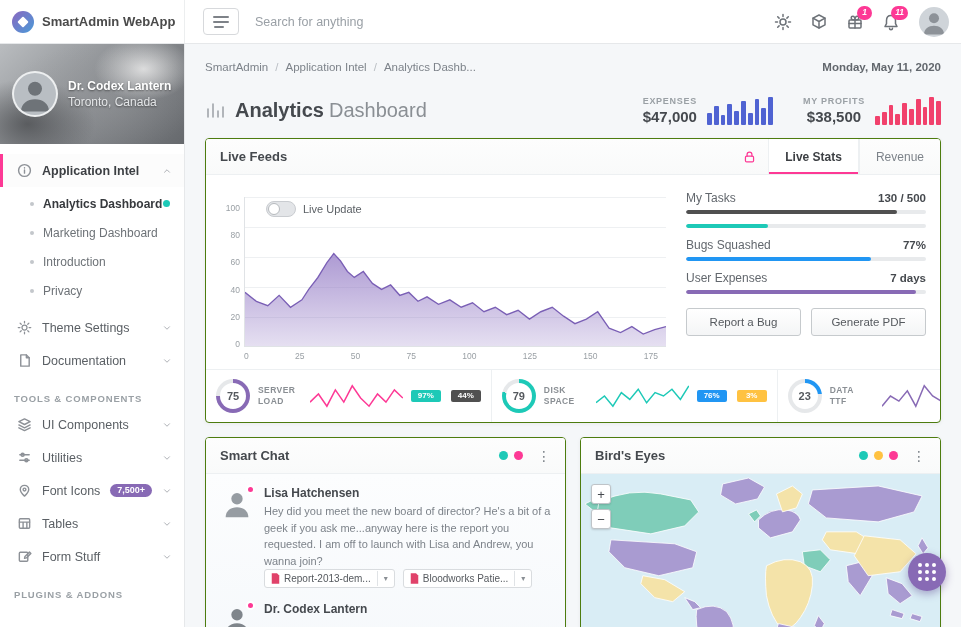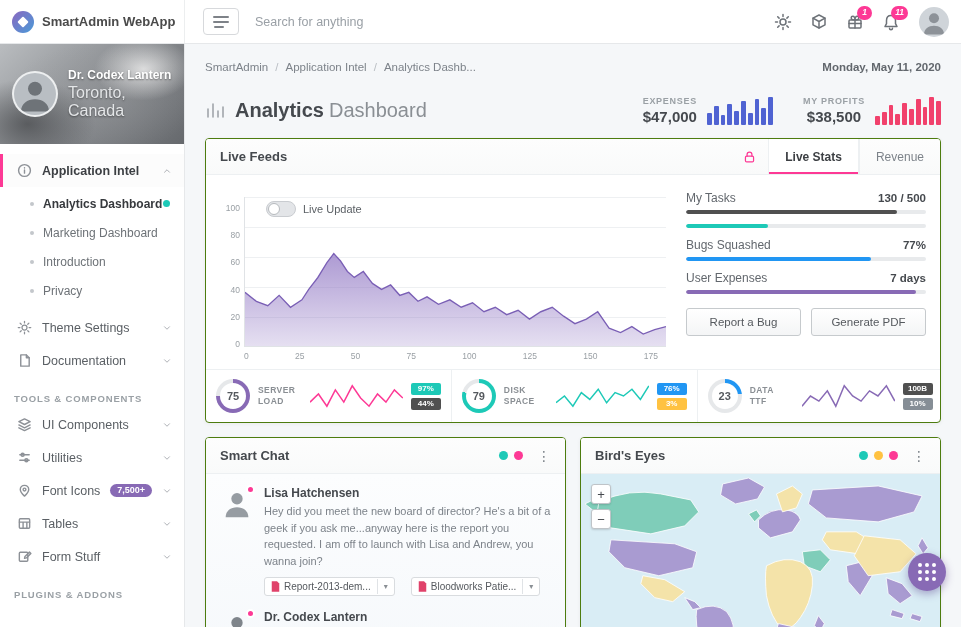--- a/index.html
+++ b/index.html
@@ -26,21 +26,21 @@
 
   
   .sidebar{position:absolute;top:44px;left:0;width:185px;bottom:0;background:#fff;border-right:1px solid #e6e8ea;z-index:20}
   .profile{height:100px;position:relative;display:flex;align-items:center;gap:10px;padding:0 12px;background:
     radial-gradient(70px 45px at 78% 25%,rgba(235,235,235,.85),transparent 70%),
     radial-gradient(90px 60px at 15% 80%,rgba(70,72,75,.75),transparent 75%),
     radial-gradient(120px 70px at 55% 55%,rgba(150,152,155,.5),transparent 80%),
     linear-gradient(135deg,#b9bcbf,#86898d 55%,#66696d)}
   .pavatar{width:46px;height:46px;border-radius:50%;background:#b9bec3;overflow:hidden;border:2px solid rgba(255,255,255,.75);flex:0 0 auto}
   .pname{color:#fff;font-size:12px;font-weight:bold;text-shadow:0 1px 2px rgba(0,0,0,.45);line-height:1.3}
-  .ploc{color:#e4e6e8;font-size:16px;text-shadow:0 1px 2px rgba(0,0,0,.45)}
+  .ploc{color:#e4e6e8;font-size:12px;text-shadow:0 1px 2px rgba(0,0,0,.45)}
   .nav{padding-top:10px}
   .nitem{height:33px;display:flex;align-items:center;gap:10px;padding:0 12px 0 14px;font-size:12.5px;color:#5a5f64;cursor:pointer;border-left:3px solid transparent}
   .nitem .nico{color:#8d9197;flex:0 0 auto}
   .nitem .lbl{flex:1;white-space:nowrap;overflow:hidden}
   .nitem .chev{color:#a7abb0}
   .nitem.active{border-left-color:var(--danger);color:#3c3f43;font-weight:bold;background:#fcfcfc}
   .subnav{padding:2px 0 6px}
   .sitem{height:29px;display:flex;align-items:center;font-size:12px;color:#6d7277;padding-left:43px;position:relative;cursor:pointer}
   .sitem .bullet{position:absolute;left:30px;width:4px;height:4px;border-radius:50%;background:#c3c7cb}
   .sitem.on{color:#36393d;font-weight:bold}
@@ -103,33 +103,33 @@
   .btnrow{display:flex;gap:10px;margin-top:14px}
   .obtn{flex:1;height:28px;border:1px solid #c6cacd;border-radius:3px;background:linear-gradient(#fff,#f4f5f6);font-size:11.5px;color:#55595e;cursor:pointer;font-family:inherit}
 
   .tiles{border-top:1px solid #edf0f2;display:grid;grid-template-columns:repeat(4,1fr)}
   .tile{display:flex;align-items:center;gap:8px;padding:9px 10px;border-right:1px solid #edf0f2}
   .tile:last-child{border-right:none}
   .gauge{width:34px;height:34px;border-radius:50%;display:flex;align-items:center;justify-content:center;flex:0 0 auto}
   .gv{width:26px;height:26px;border-radius:50%;background:#fff;display:flex;align-items:center;justify-content:center;font-size:11px;font-weight:bold;color:#55595e}
   .tlabel{font-size:8.5px;font-weight:bold;letter-spacing:.05em;color:#8a8f94;text-transform:uppercase;line-height:1.35;width:44px;flex:0 0 auto}
   .spark{flex:1;height:26px;min-width:0}
-  .bcol{display:flex;flex-direction:column;gap:3px;flex:0 0 auto}
+  .bcol{display:flex;flex-direction:row;gap:10px;flex:0 0 auto}
   .mb{min-width:30px;text-align:center;color:#fff;font-size:8px;font-weight:bold;border-radius:2px;padding:2px 4px;line-height:1}
 
   
   .botrow{display:grid;grid-template-columns:1fr 1fr;gap:14px;margin-top:14px;height:240px}
   .chatbody{padding:12px 14px;background:linear-gradient(#fcfdfe,#f5f8fb);height:204px;overflow:hidden}
   .msg{display:flex;gap:10px;margin-bottom:14px}
   .cavatar{width:34px;height:34px;border-radius:50%;background:#ccd2d7;overflow:hidden;position:relative;flex:0 0 auto}
   .avwrap{position:relative;flex:0 0 auto}
   .stdot{position:absolute;top:-1px;right:-1px;width:9px;height:9px;border-radius:50%;background:var(--danger);border:2px solid #fff}
   .mname{font-size:12px;font-weight:bold;color:#45494e;margin-bottom:3px}
   .mtext{font-size:11px;color:#7d838a;line-height:1.5;max-width:288px}
-  .chips{display:flex;gap:16px;margin-top:8px}
+  .chips{display:flex;gap:8px;}
   .chip{display:flex;align-items:center;background:#fff;border:1px solid #d9dcdf;border-radius:3px;font-size:10px;color:#55595e;cursor:pointer}
   .chip .fico{color:#e0426a;padding:3px 4px 3px 6px}
   .chip .clabel{padding:3px 6px 3px 0;white-space:nowrap}
   .chip .ccaret{border-left:1px solid #e0e3e6;padding:3px 6px;color:#8a8f94;font-size:8px}
 
   .mapbody{position:relative;height:204px;background:var(--map-sea);overflow:hidden}
   .mapbody svg.map{position:absolute;inset:0;width:100%;height:100%}
   .zooms{position:absolute;left:10px;top:10px;z-index:5;display:flex;flex-direction:column;gap:5px}
   .zbtn{width:20px;height:20px;background:#fff;border:1px solid #bfc4c8;border-radius:3px;font-size:13px;color:#45494e;cursor:pointer;display:flex;align-items:center;justify-content:center;line-height:1;box-shadow:0 1px 2px rgba(0,0,0,.15);font-family:inherit}
   .land-p{fill:var(--map-purple);stroke:#fff;stroke-width:.8}

